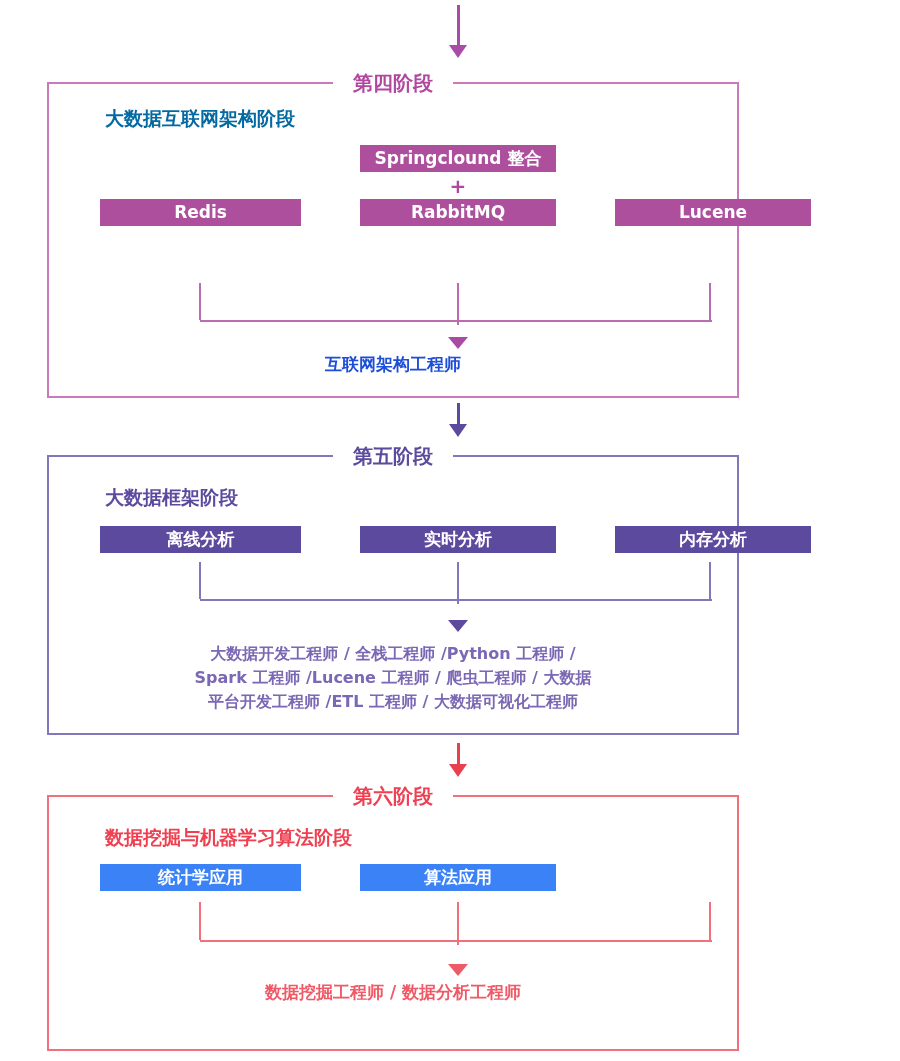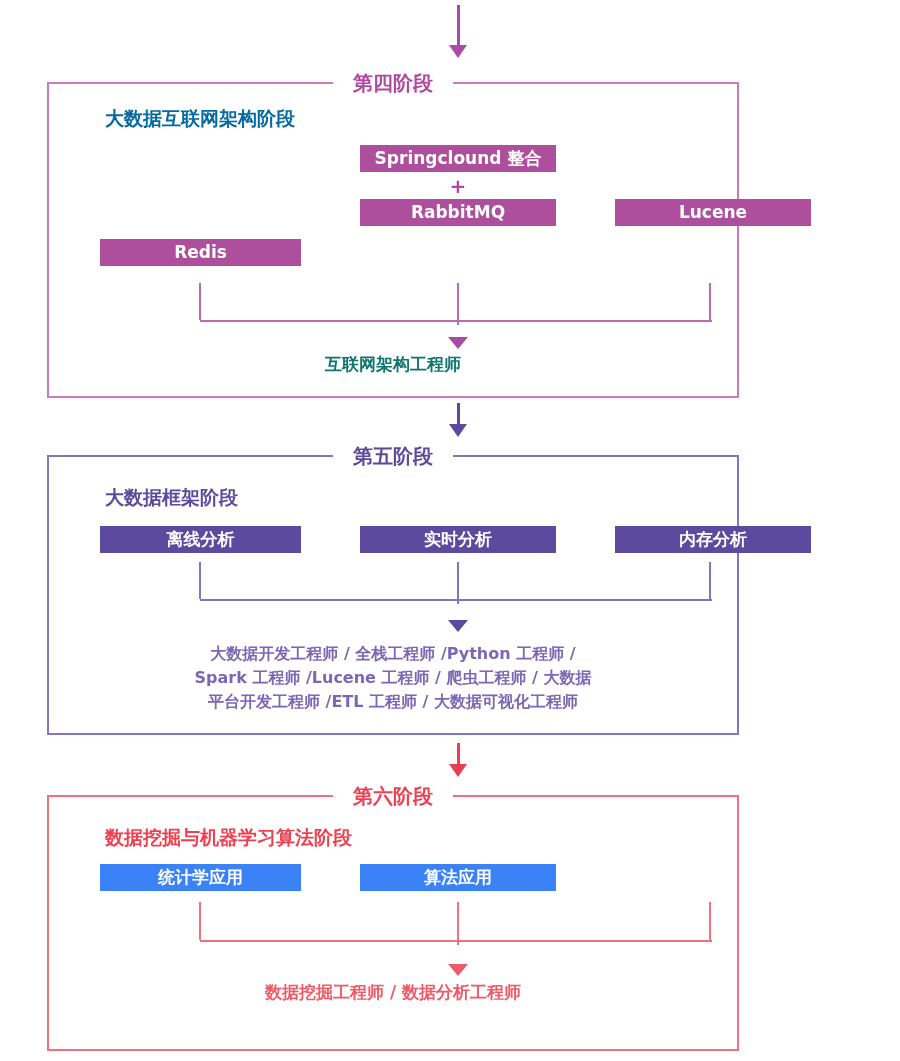--- a/index.html
+++ b/index.html
@@ -55,21 +55,21 @@
   .tri {
     position:absolute; left:399px; width:0; height:0;
     border-left:10px solid transparent; border-right:10px solid transparent;
   }
   .stage4 .tri { border-top:12px solid #a94ba5; }
   .stage5 .tri { border-top:12px solid #5b4a9e; }
   .stage6 .tri { border-top:12px solid #ee5b68; }
 
   
   .result { position:absolute; left:0; width:100%; text-align:center; font-weight:bold; }
-  .stage4 .result { top:269px; font-size:17px; color:#0f766e; }
+  .stage4 .result { top:269px; font-size:17px; color:#1d4ed8; }
   .stage5 .result { top:185px; font-size:16px; color:#7b68b4; line-height:24px; }
   .stage6 .result { top:184px; font-size:17px; color:#ef5a66; }
 
   
   .flow-arrow { position:absolute; left:448px; width:20px; }
   .flow-arrow .shaft { width:3px; margin:0 auto; }
   .flow-arrow .head {
     width:0; height:0; margin:0 auto;
     border-left:9px solid transparent; border-right:9px solid transparent;
   }
@@ -93,21 +93,21 @@
     <div class="head"></div>
   </div>
 
   <section class="stage stage4">
     <div class="stage-title">第四阶段</div>
     <div class="stage-label">大数据互联网架构阶段</div>
 
     <div class="pill col2" style="top:61px;">Springclound 整合</div>
     <div class="plus">+</div>
 
-    <div class="pill col1" style="top:115px;margin-top:40px;">Redis</div>
+    <div class="pill col1" style="top:115px;">Redis</div>
     <div class="pill col2" style="top:115px;">RabbitMQ</div>
     <div class="pill col3" style="top:115px;">Lucene</div>
 
 
     <div class="vline v-left" style="top:199px;height:37px;"></div>
     <div class="vline v-mid" style="top:199px;height:42px;"></div>
     <div class="vline v-right" style="top:199px;height:37px;"></div>
     <div class="hline" style="top:236px;"></div>
 
     <div class="tri" style="top:253px;"></div>

